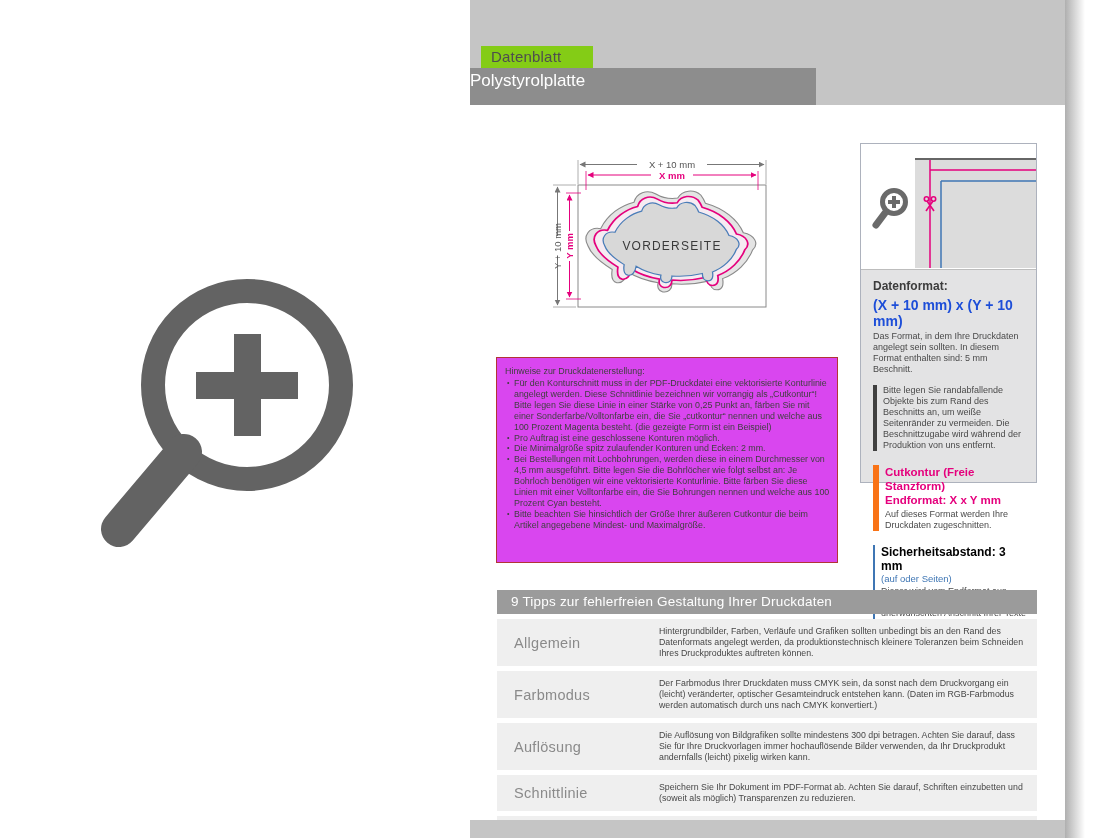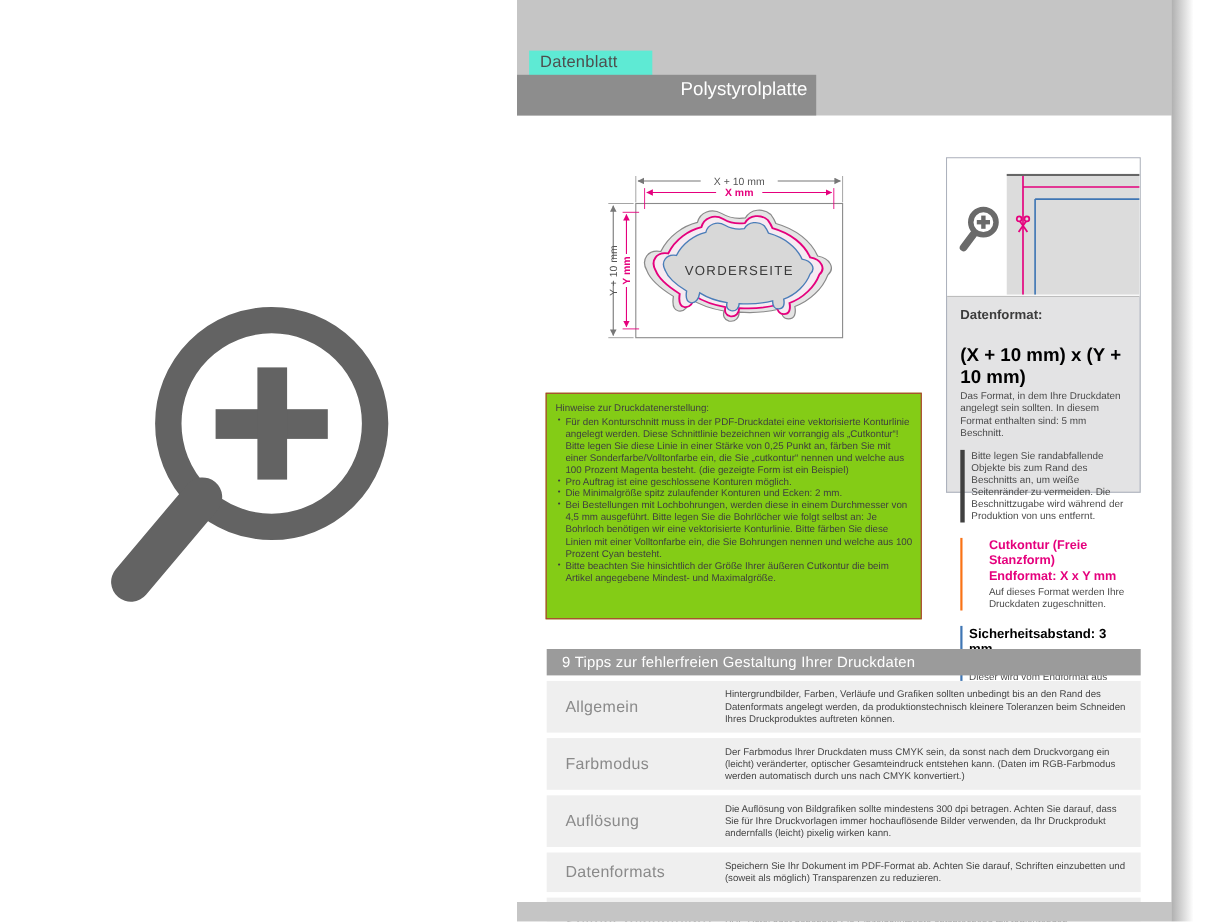--- a/index.html
+++ b/index.html
@@ -8,49 +8,49 @@
 
   
   .zoom-preview{position:absolute;left:95px;top:268px;width:278px;height:288px;cursor:pointer;}
 
   
   .page{position:absolute;left:470px;top:0;width:595px;height:838px;background:#fff;}
   .page-shadow{position:absolute;left:1065px;top:0;width:20px;height:838px;
     background:linear-gradient(to right, rgba(110,110,110,.55), rgba(255,255,255,0));}
 
   .top-band{position:absolute;left:0;top:0;width:595px;height:105px;background:#c5c5c5;}
-  .datenblatt-tab{position:absolute;left:11px;top:46px;width:102px;height:32px;background:#5eead4;
+  .datenblatt-tab{position:absolute;left:11px;top:46px;width:102px;height:32px;background:#84cc16;
     font-size:15px;color:#4e4e4e;line-height:22px;padding-left:10px;letter-spacing:.2px;}
-  .header-bar{position:absolute;left:0;top:68px;width:272px;height:37px;background:#8d8d8d;
-    color:#ffffff;text-align:right;padding-right:8px;box-sizing:border-box;}
+  .header-bar{position:absolute;left:0;top:68px;width:346px;height:37px;background:#8d8d8d;
+    color:#ffffff;padding-right:8px;box-sizing:border-box;}
   .header-bar .title{font-size:17px;line-height:21px;margin-top:2px;}
   .header-bar .subtitle{font-size:11.5px;line-height:13px;}
 
   .diagram-svg{position:absolute;left:75px;top:150px;}
 
   .hints-box{position:absolute;left:26px;top:357px;width:342px;height:206px;box-sizing:border-box;
-    border:1px solid #b23535;background:#84cc16;padding:8px 6px 6px 8px;}
+    border:1px solid #b23535;background:#d946ef;padding:8px 6px 6px 8px;}
   .hints-title{font-size:8.9px;line-height:11px;color:#3f3f3f;margin:0 0 1px 0;}
   .hints-box ul{margin:0;padding:0;list-style:none;}
   .hints-box li{font-size:8.9px;line-height:10.9px;color:#3f3f3f;padding-left:9px;position:relative;}
   .hints-box li::before{content:"•";position:absolute;left:2px;top:0;font-size:7px;color:#3f3f3f;}
 
-  .info-panel{position:absolute;left:390px;top:143px;width:177px;height:305px;box-sizing:border-box;
+  .info-panel{position:absolute;left:390px;top:143px;width:177px;height:340px;box-sizing:border-box;
     background:#e3e3e4;border:1px solid #adb2bd;}
   .preview-box{position:absolute;left:0;top:0;width:175px;height:125px;background:#ffffff;
     border-bottom:1px solid #bdbdbd;}
   .mini-magnifier{position:absolute;left:8px;top:42px;}
   .corner-svg{position:absolute;left:54px;top:14px;}
   .panel-text{position:absolute;left:0;top:125px;width:175px;padding:10px 8px 0 12px;box-sizing:border-box;}
   .p-heading{font-size:12px;font-weight:bold;color:#3c3c3c;margin:0;}
-  .p-formula{font-size:17px;font-weight:bold;color:#000000;margin:20px 0 0 0;}
+  .p-formula{font-size:14px;font-weight:bold;color:#1d4ed8;margin:4px 0 0 0;}
   .p-body{font-size:9px;line-height:11px;color:#4a4a4a;margin:2px 0 0 0;}
   .p-note{font-size:9px;line-height:11px;color:#4a4a4a;margin:10px 0 0 0;
     border-left:4px solid #404040;padding-left:6px;}
-  .sec-cut{margin-top:14px;border-left:2px solid #f97316;padding-left:24px;}
+  .sec-cut{margin-top:14px;border-left:6px solid #f97316;padding-left:6px;}
   .sec-cut .h{font-size:11.5px;font-weight:bold;color:#e5007d;line-height:14px;margin:0;}
   .sec-safe{margin-top:14px;border-left:2px solid #3f76b4;padding-left:6px;}
   .sec-safe .h{font-size:12px;font-weight:bold;color:#000000;line-height:14px;margin:0;}
   .sec-safe .sub{font-size:9.5px;color:#3f76b4;line-height:11px;margin:0;}
 
   .tips{position:absolute;left:27px;top:590px;width:540px;}
   .tips-header{height:24px;background:#9b9b9b;color:#ffffff;font-size:13.5px;line-height:24px;
     padding-left:14px;letter-spacing:.2px;}
   .tip-row{display:flex;background:#efefef;margin-top:5px;}
   .tip-label{width:152px;min-width:152px;display:flex;align-items:center;padding-left:17px;
@@ -205,21 +205,21 @@
       </div>
       <div class="tip-row r2">
         <div class="tip-label">Farbmodus</div>
         <div class="tip-text">Der Farbmodus Ihrer Druckdaten muss CMYK sein, da sonst nach dem Druckvorgang ein (leicht) veränderter, optischer Gesamteindruck entstehen kann. (Daten im RGB-Farbmodus werden automatisch durch uns nach CMYK konvertiert.)</div>
       </div>
       <div class="tip-row r3">
         <div class="tip-label">Auflösung</div>
         <div class="tip-text">Die Auflösung von Bildgrafiken sollte mindestens 300 dpi betragen. Achten Sie darauf, dass Sie für Ihre Druckvorlagen immer hochauflösende Bilder verwenden, da Ihr Druckprodukt andernfalls (leicht) pixelig wirken kann.</div>
       </div>
       <div class="tip-row r4">
-        <div class="tip-label">Datenformats</div>
+        <div class="tip-label">Schnittlinie</div>
         <div class="tip-text">Speichern Sie Ihr Dokument im PDF-Format ab. Achten Sie darauf, Schriften einzubetten und (soweit als möglich) Transparenzen zu reduzieren.</div>
       </div>
       <div class="tip-row r5">
         <div class="tip-label">Seiten(-reihenfolge)</div>
         <div class="tip-text">Senden Sie mehrseitige Dokumente chronologisch in korrekter Reihenfolge als eine einzige PDF-Datei oder benennen Sie Einzeldokumente entsprechend mit fortlaufenden Seitennummern.</div>
       </div>
     </div>
 
     <div class="footer-band"></div>
   </div>

